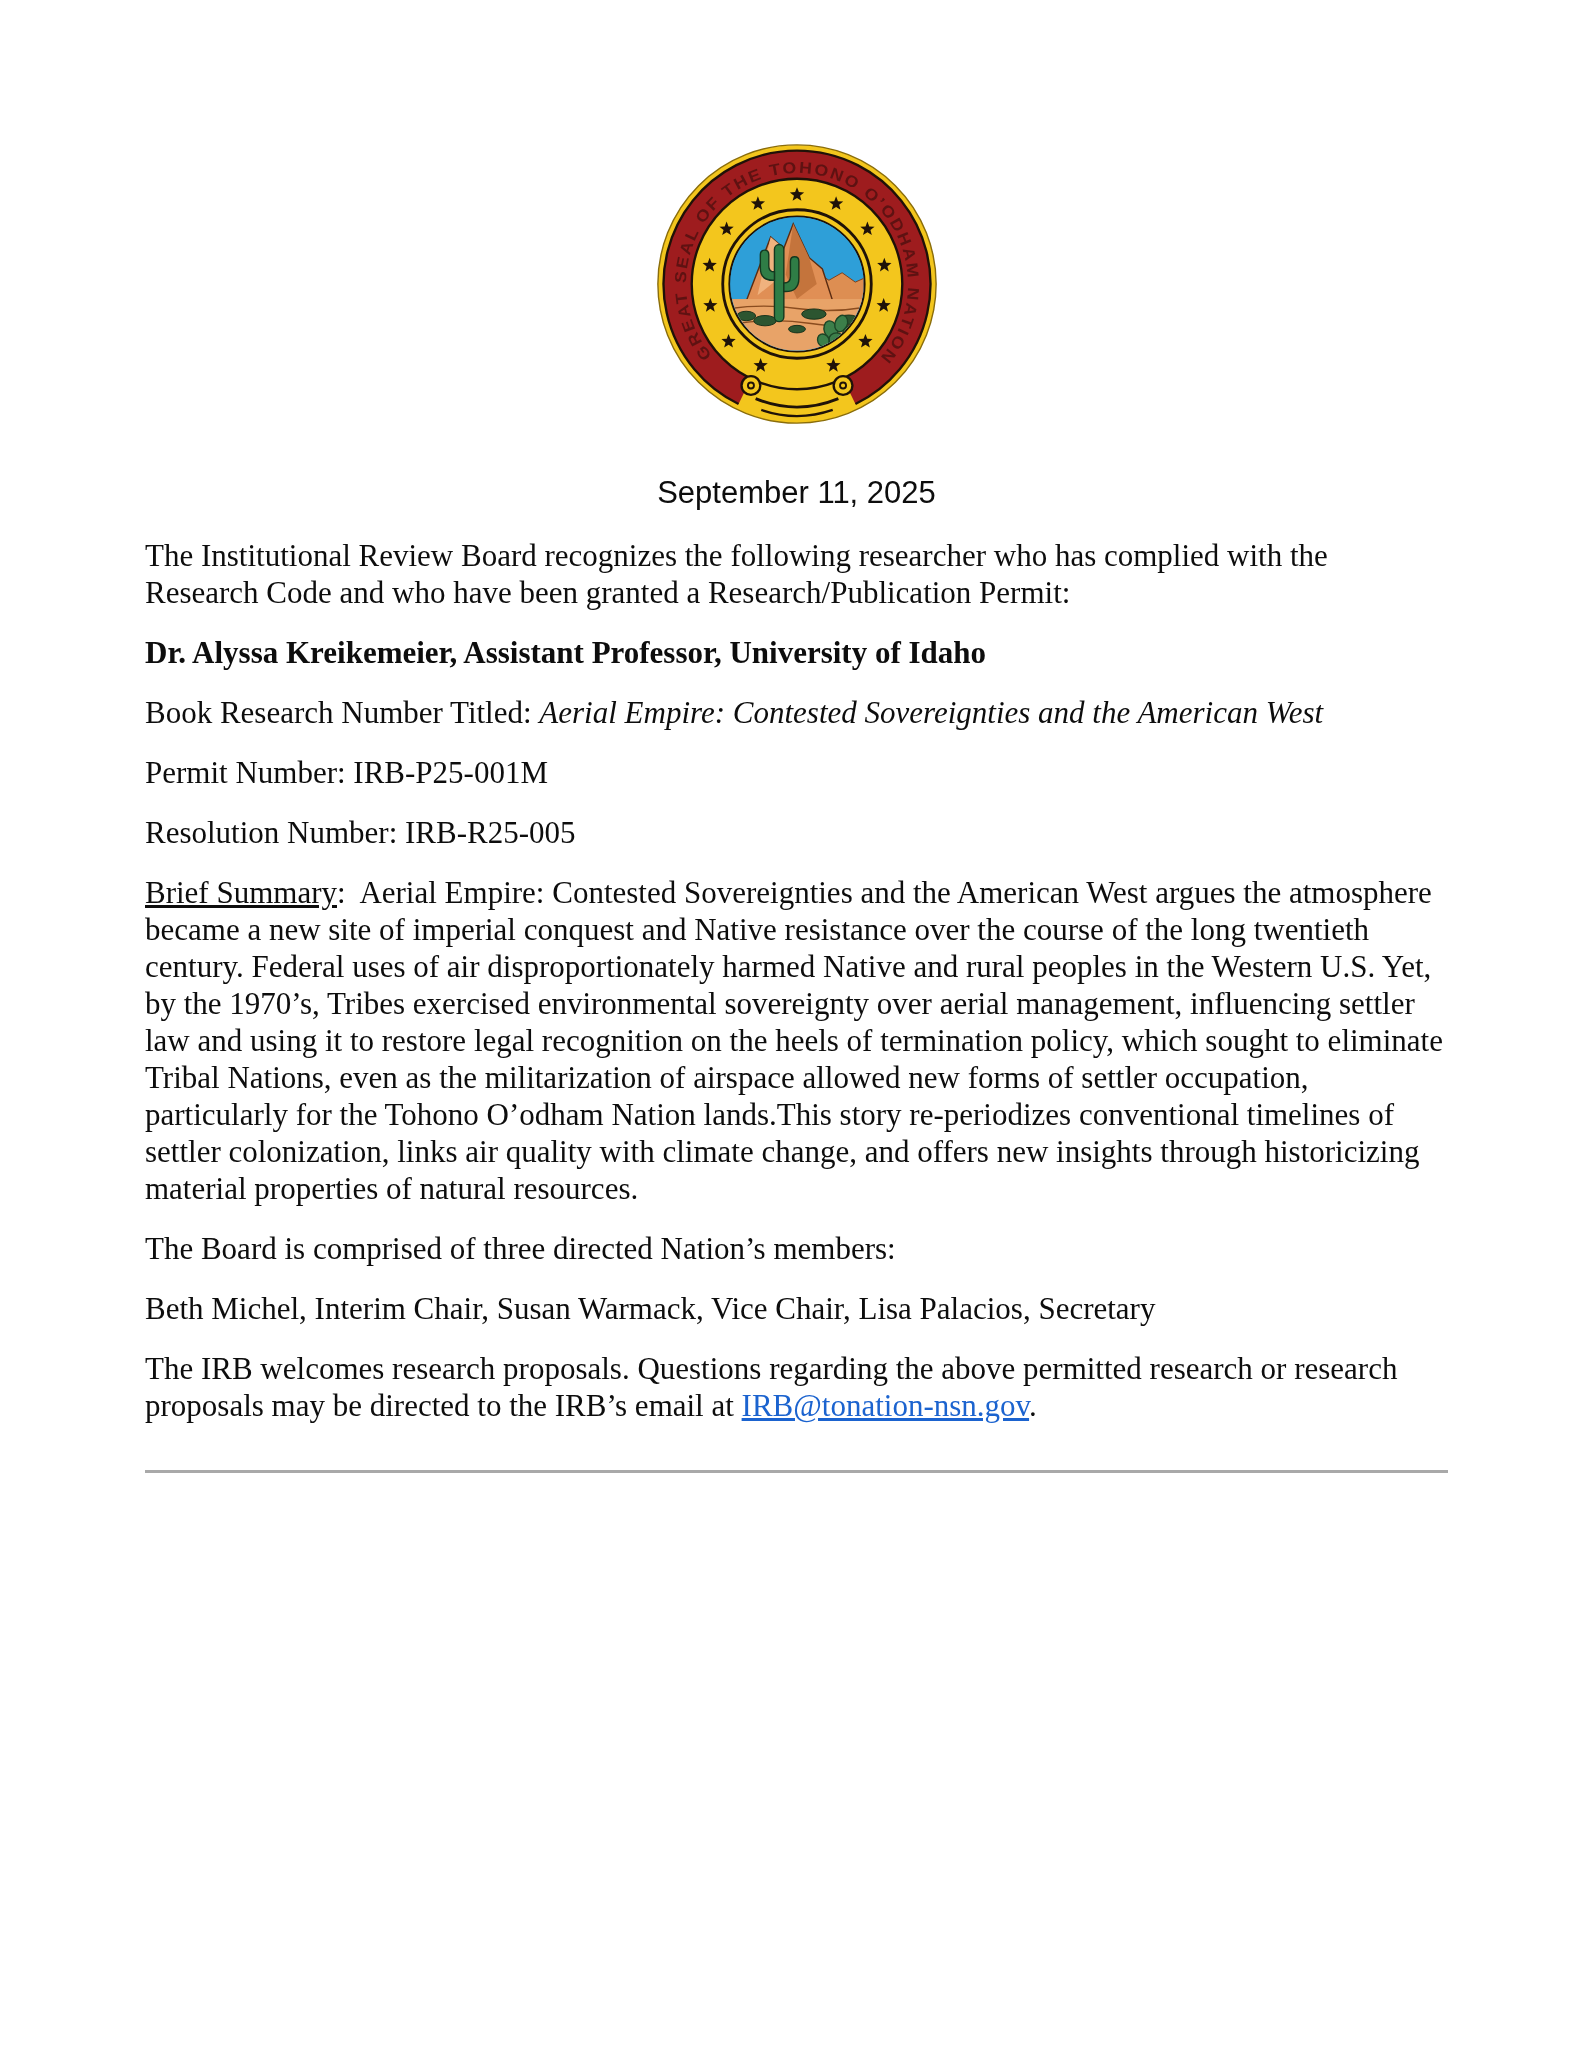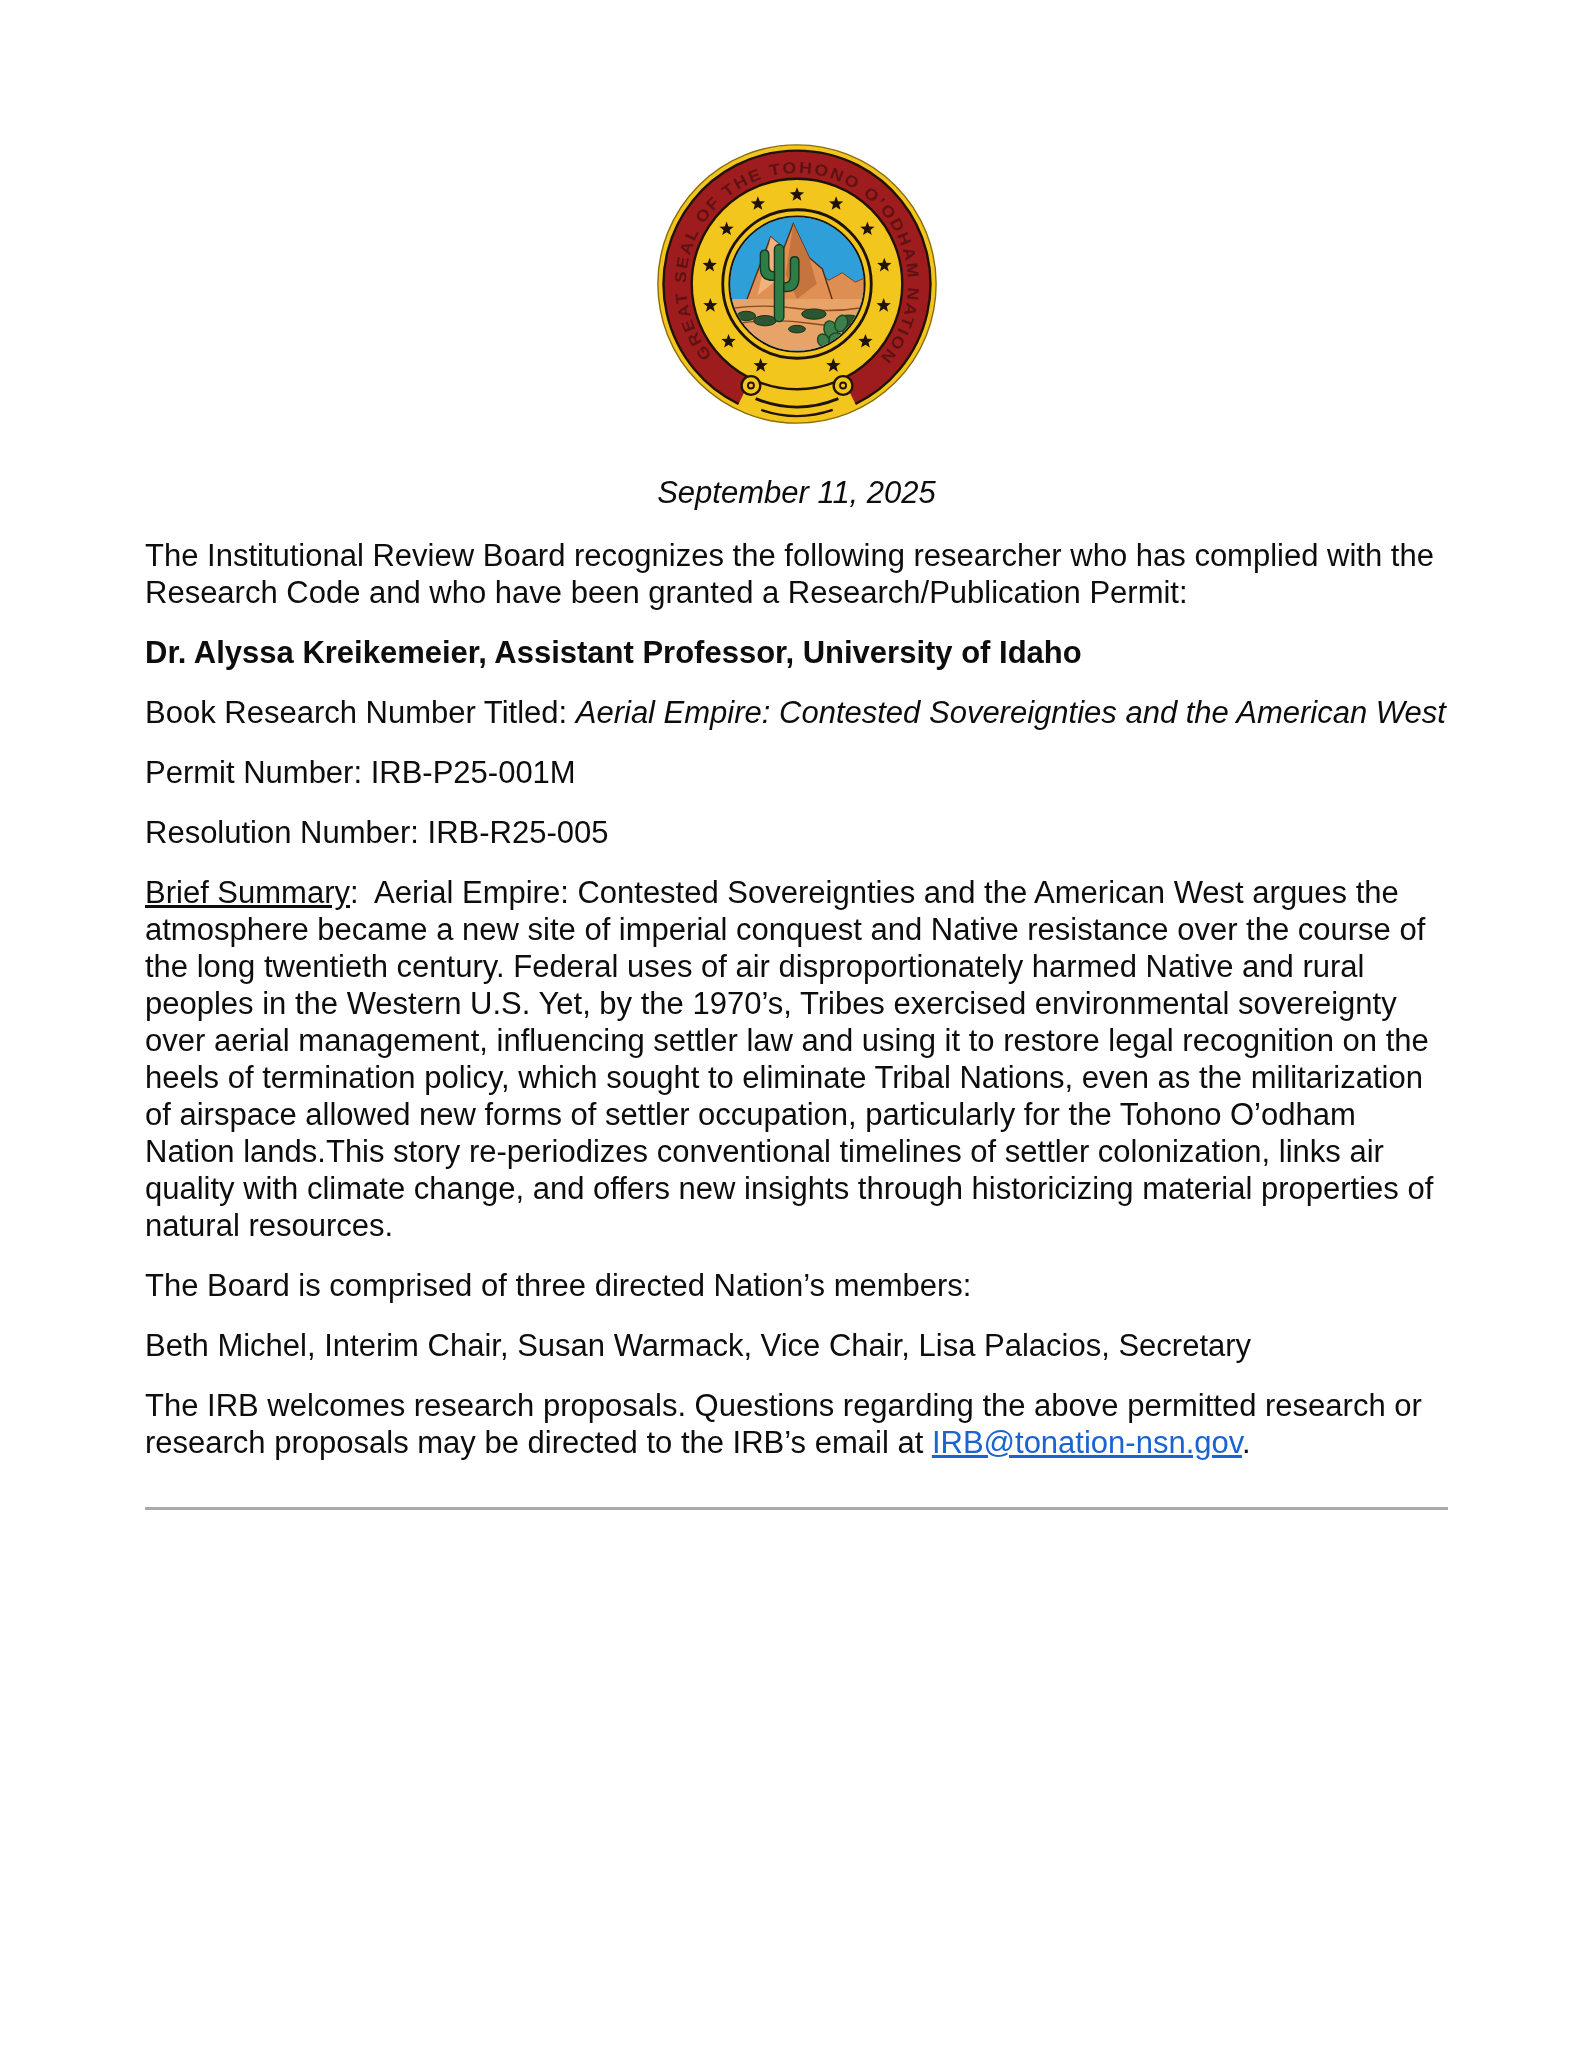--- a/index.html
+++ b/index.html
@@ -18,26 +18,26 @@
   .seal-wrap {
     width: 282px; height: 288px;
     margin: 0 auto 46px auto;
   }
   .seal-wrap svg { display: block; width: 282px; height: 288px; }
   .date-line {
     text-align: center;
     font-size: 31px;
     line-height: 37px;
     margin: 0 0 26px 0;
-    font-style: italic;
   }
   .para {
     font-size: 31px;
     line-height: 37px;
     margin: 0 0 23px 0;
+    font-family: Liberation Serif, serif;
   }
   .para.bold { font-weight: bold; margin-top: 8px; }
   .italic { font-style: italic; }
   .uline { text-decoration: underline; }
   .prewrap { white-space: pre-wrap; }
   .email-link {
     color: #1b63cf;
     text-decoration: underline;
     cursor: pointer;
   }

